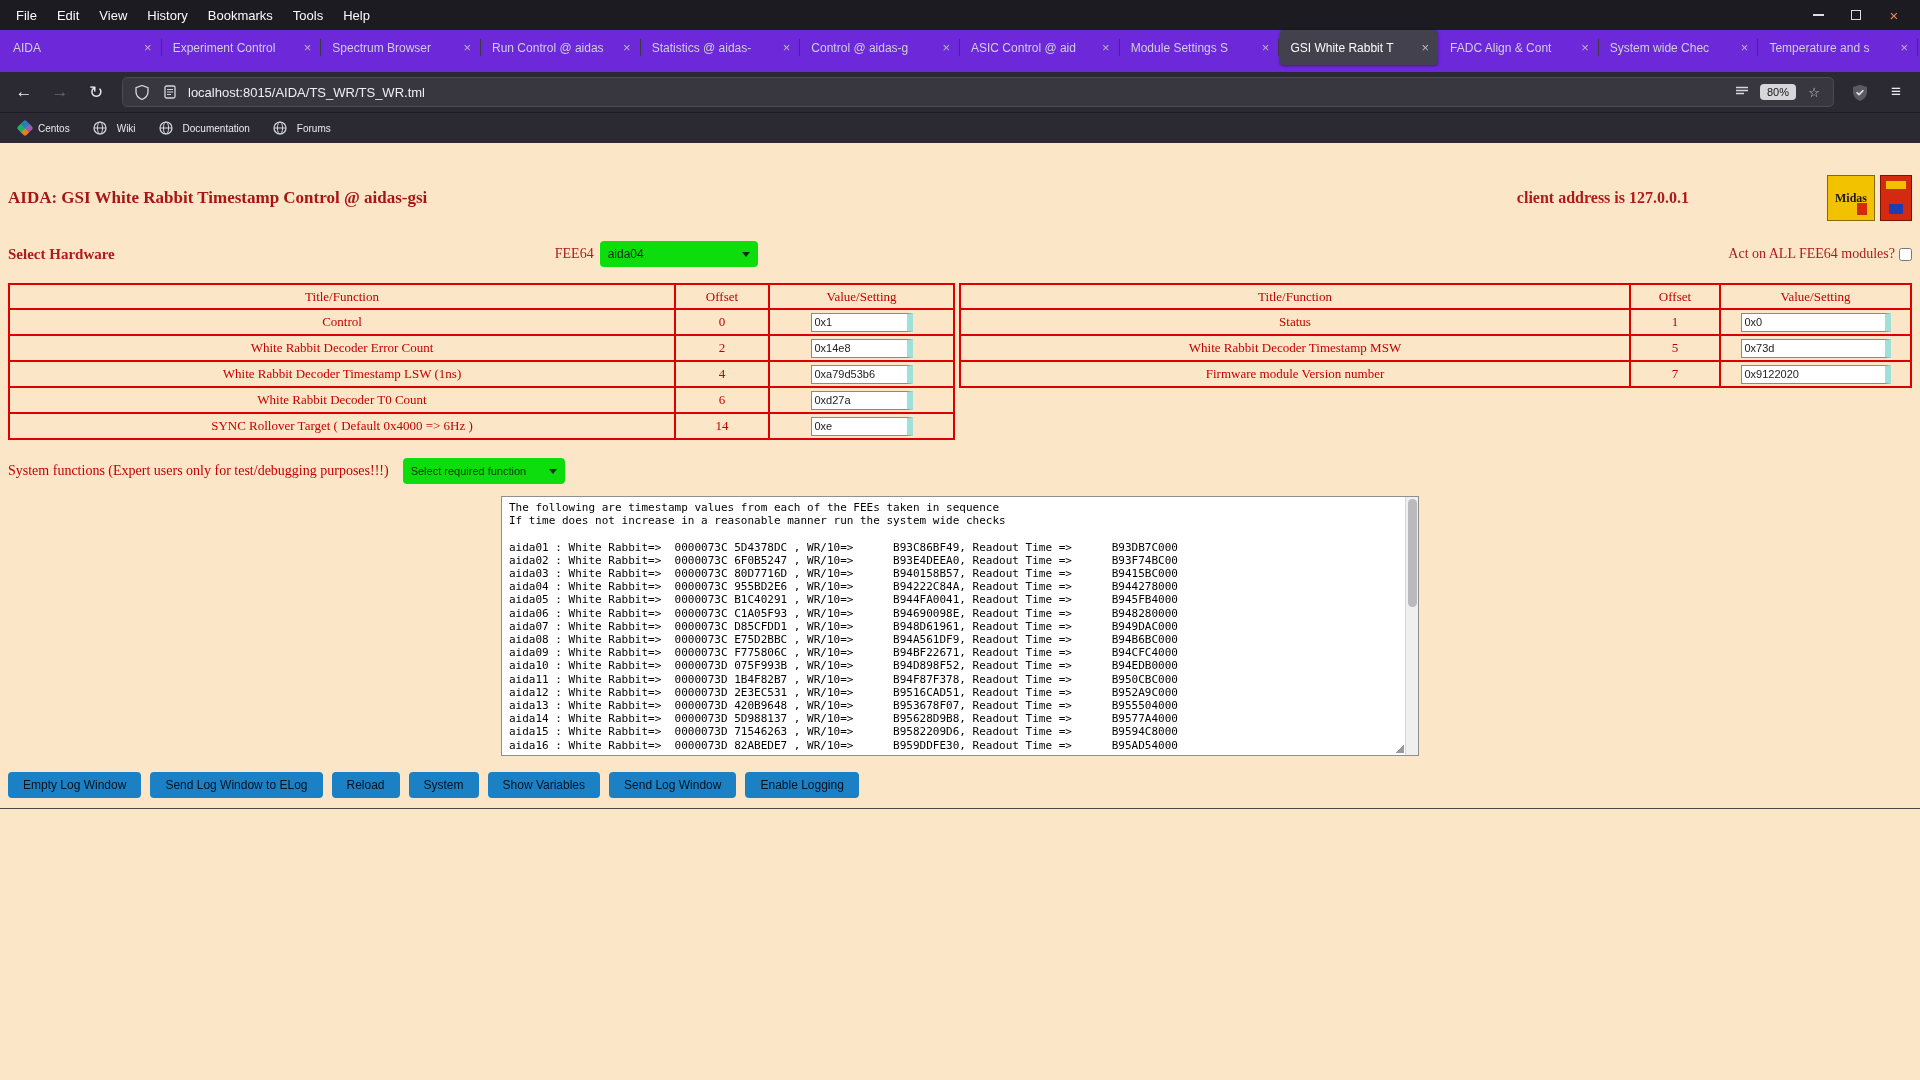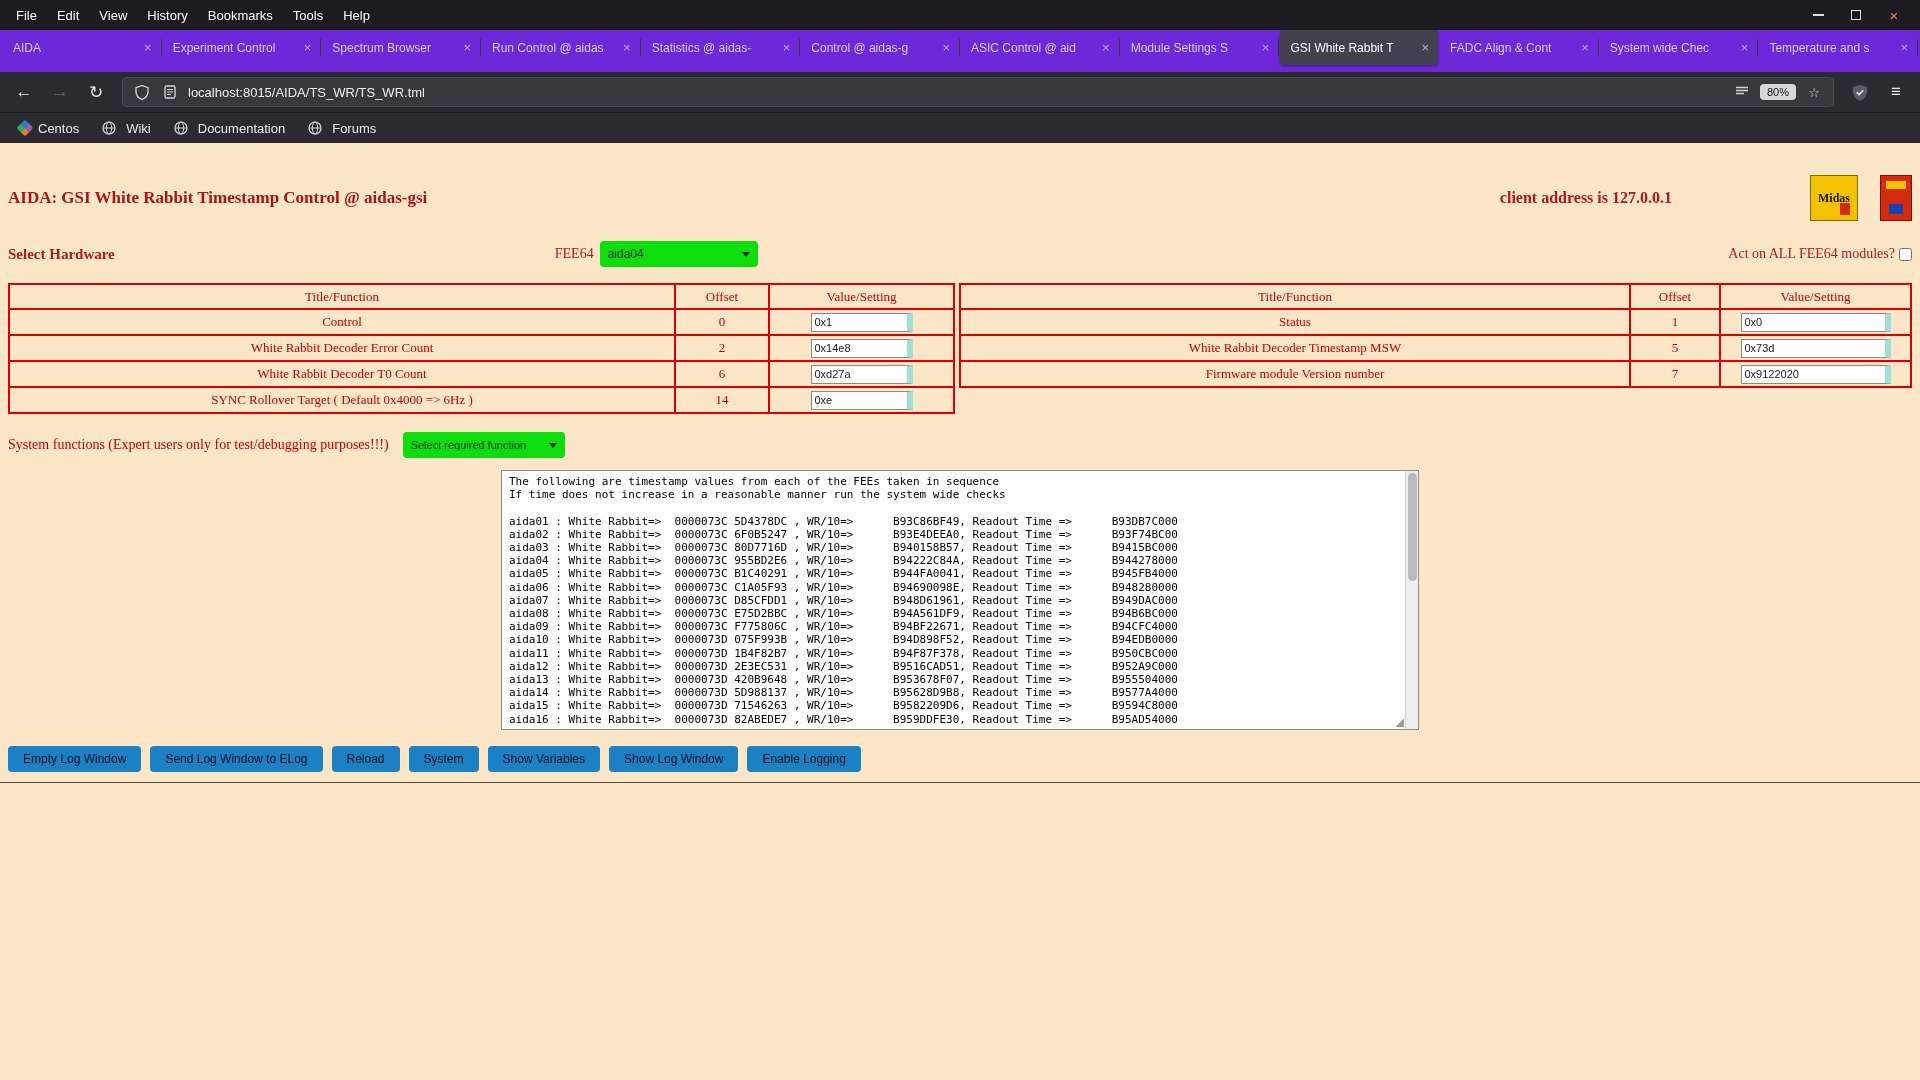--- a/index.html
+++ b/index.html
@@ -25,30 +25,30 @@
 
   .navbar{height:40px;background:#2b2a33;display:flex;align-items:center;padding:0 8px;gap:4px;flex:0 0 auto}
   .nav-icon{width:32px;height:30px;border-radius:4px;display:flex;align-items:center;justify-content:center;color:#e8e8ed;font-size:17px}
   .nav-icon.disabled{color:#68676f}
   .urlbar{flex:1;height:30px;background:#38373f;border:1px solid #4b4a55;border-radius:5px;display:flex;align-items:center;padding:0 9px;color:#eeeef2;font-size:13px;margin:0 6px;gap:8px}
   .url-text{flex:1;white-space:nowrap;overflow:hidden}
   .pill{background:#d7d7db;color:#15141a;font-size:11px;border-radius:4px;padding:2px 7px}
   .mini-icon{display:flex;align-items:center;justify-content:center;width:20px;height:20px;color:#d6d6de}
   svg.ic{display:block}
 
-  .bookmarksbar{height:31px;background:#2b2a33;border-top:1px solid #1c1b22;display:flex;align-items:center;padding:0 10px;gap:2px;color:#e9e9ee;font-size:13px;flex:0 0 auto}
+  .bookmarksbar{height:31px;background:#2b2a33;border-top:1px solid #1c1b22;display:flex;align-items:center;padding:0 10px;gap:2px;color:#e9e9ee;font-size:10px;flex:0 0 auto}
   .bm{display:flex;align-items:center;gap:7px;padding:3px 9px;border-radius:4px}
   .centos-icon{width:12px;height:12px;border-radius:2px;transform:rotate(45deg);background:conic-gradient(#9b59b6 0 90deg,#e67e22 0 180deg,#27ae60 0 270deg,#2980b9 0 360deg)}
 
   
   .content{flex:1;background:#fbe7c8;padding:0 8px;position:relative;color:#b01a1a;overflow:hidden}
   .title-row{margin-top:32px;display:flex;align-items:center}
   .page-title{font:bold 17px "Liberation Serif",serif;color:#a81515}
   .client-addr{margin-left:auto;font:bold 16px "Liberation Serif",serif;color:#b01a1a}
-  .logos{margin-left:138px;display:flex;gap:22px;align-items:center}
+  .logos{margin-left:138px;display:flex;gap:5px;align-items:center}
   .logo-midas{width:48px;height:46px;background:#f2c200;border:1px solid #8a6a00;display:flex;flex-direction:column;align-items:center;justify-content:center;position:relative}
   .logo-midas .mtext{font:bold 12px "Liberation Serif",serif;color:#1a1a1a}
   .logo-midas .mdot{position:absolute;bottom:5px;right:7px;width:10px;height:12px;background:#d42a10}
   .logo-fair{width:32px;height:46px;background:#d42a10;border:1px solid #7a1404;position:relative}
   .logo-fair .f1{position:absolute;top:5px;left:5px;width:20px;height:8px;background:#f2c200}
   .logo-fair .f2{position:absolute;bottom:6px;left:8px;width:14px;height:10px;background:#1a3fae}
 
   .hw-row{margin-top:20px;display:flex;align-items:center;font:bold 15px "Liberation Serif",serif;color:#b01a1a}
   .fee-label{margin-left:440px;font:14px "Liberation Serif",serif}
   .green-select{margin-left:6px;background:#0ddd0d;color:#0b2e0b;display:flex;align-items:center;justify-content:space-between;gap:10px;padding:4px 8px;border-radius:4px;font:12px "Liberation Sans",sans-serif;min-width:158px;height:26px}
@@ -271,20 +271,25 @@
         </tr>
         <tr>
           <td>Control</td>
           <td>0</td>
           <td class="valcell"><input class="reg-input" value="0x1" style=""></td>
         </tr>
         <tr>
           <td>White Rabbit Decoder Error Count</td>
           <td>2</td>
           <td class="valcell"><input class="reg-input" value="0x14e8" style=""></td>
+        </tr>
+        <tr>
+          <td>White Rabbit Decoder Timestamp LSW (1ns)</td>
+          <td>4</td>
+          <td class="valcell"><input class="reg-input" value="0xa79d53b6" style=""></td>
         </tr>
         <tr>
           <td>White Rabbit Decoder T0 Count</td>
           <td>6</td>
           <td class="valcell"><input class="reg-input" value="0xd27a" style=""></td>
         </tr>
         <tr>
           <td>SYNC Rollover Target ( Default 0x4000 =&gt; 6Hz )</td>
           <td>14</td>
           <td class="valcell"><input class="reg-input" value="0xe" style=""></td>
@@ -356,20 +361,20 @@
       </div>
       <span class="grip"></span>
     </div>
 
     <div class="btn-row">
       <button class="blue-btn">Empty Log Window</button>
       <button class="blue-btn">Send Log Window to ELog</button>
       <button class="blue-btn">Reload</button>
       <button class="blue-btn">System</button>
       <button class="blue-btn">Show Variables</button>
-      <button class="blue-btn">Show Log Window</button>
+      <button class="blue-btn">Send Log Window</button>
       <button class="blue-btn">Enable Logging</button>
     </div>
 
     <hr class="footer-hr">
 
   </div>
 </div>
 
 </body></html>

